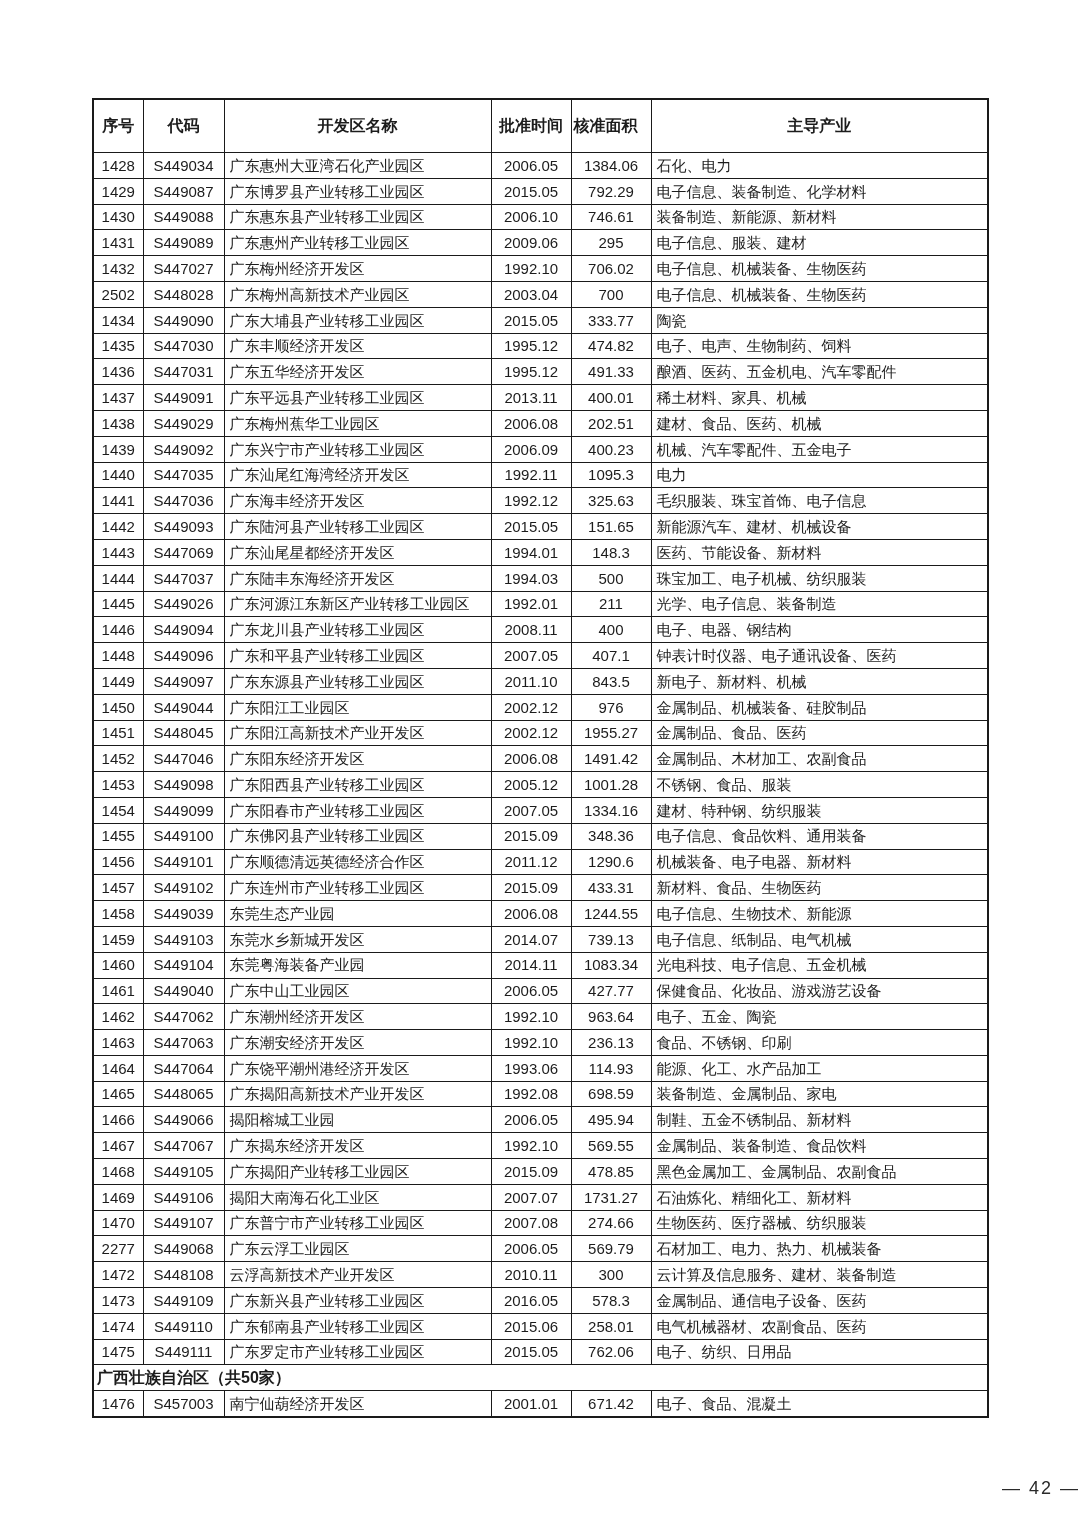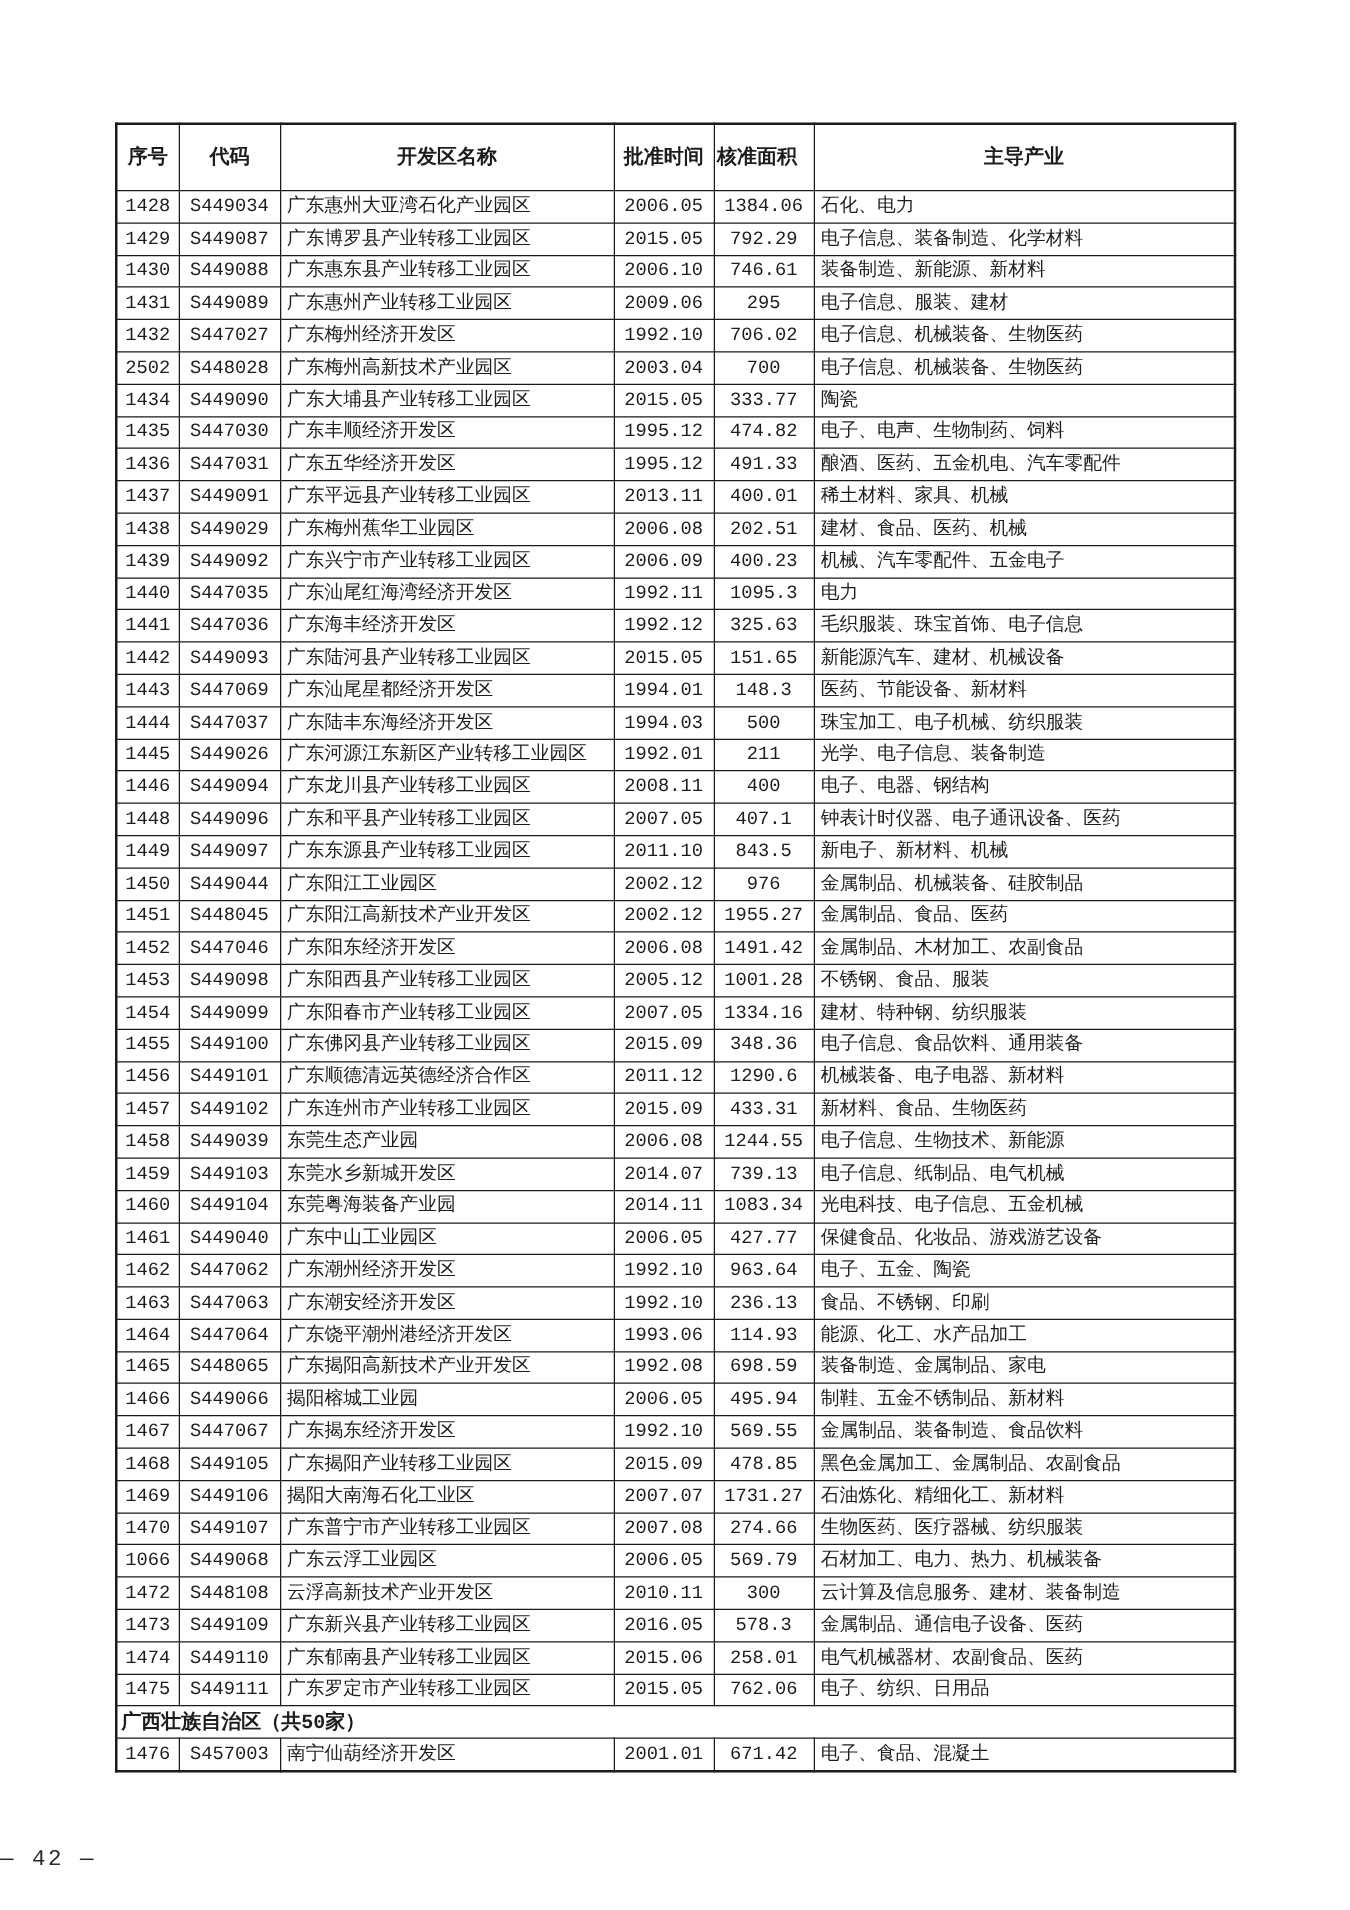--- a/index.html
+++ b/index.html
@@ -6,21 +6,21 @@
     margin: 0;
     padding: 0;
     background: #ffffff;
   }
   .page {
     position: relative;
     width: 1080px;
     height: 1528px;
     background: #ffffff;
     overflow: hidden;
-    font-family: Liberation Mono, monospace;
+    font-family: Liberation Sans, sans-serif;
     color: #1c1c1c;
   }
   table.zones {
     position: absolute;
     left: 92px;
     top: 98px;
     width: 895px;
     border-collapse: collapse;
     table-layout: fixed;
     border: 2px solid #1a1a1a;
@@ -49,21 +49,21 @@
     text-align: left;
     font-size: 16px;
     padding-left: 3px;
     margin-top: 12px;
   }
   .footer {
     position: absolute;
     left: 0;
     top: 1478px;
     width: 100%;
-    text-align: left;
+    text-align: right;
     font-size: 18px;
     color: #2a2a2a;
     letter-spacing: 2px;
   }
 </style>
 </head>
 <body>
 
 <div class="page">
   <table class="zones">
@@ -417,21 +417,21 @@
         </tr>
         <tr>
           <td class="c0">1470</td>
           <td class="c1">S449107</td>
           <td class="c2">广东普宁市产业转移工业园区</td>
           <td class="c3">2007.08</td>
           <td class="c4">274.66</td>
           <td class="c5">生物医药、医疗器械、纺织服装</td>
         </tr>
         <tr>
-          <td class="c0">1066</td>
+          <td class="c0">2277</td>
           <td class="c1">S449068</td>
           <td class="c2">广东云浮工业园区</td>
           <td class="c3">2006.05</td>
           <td class="c4">569.79</td>
           <td class="c5">石材加工、电力、热力、机械装备</td>
         </tr>
         <tr>
           <td class="c0">1472</td>
           <td class="c1">S448108</td>
           <td class="c2">云浮高新技术产业开发区</td>

